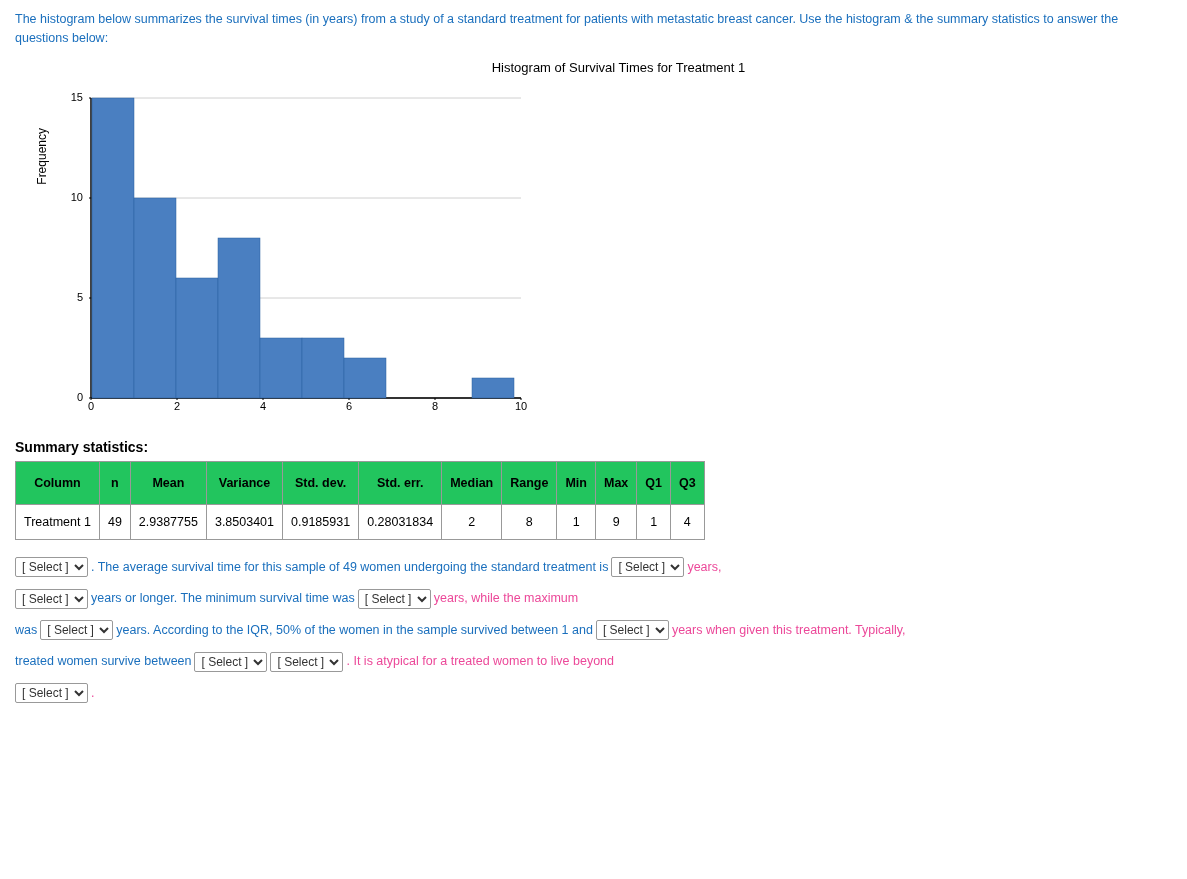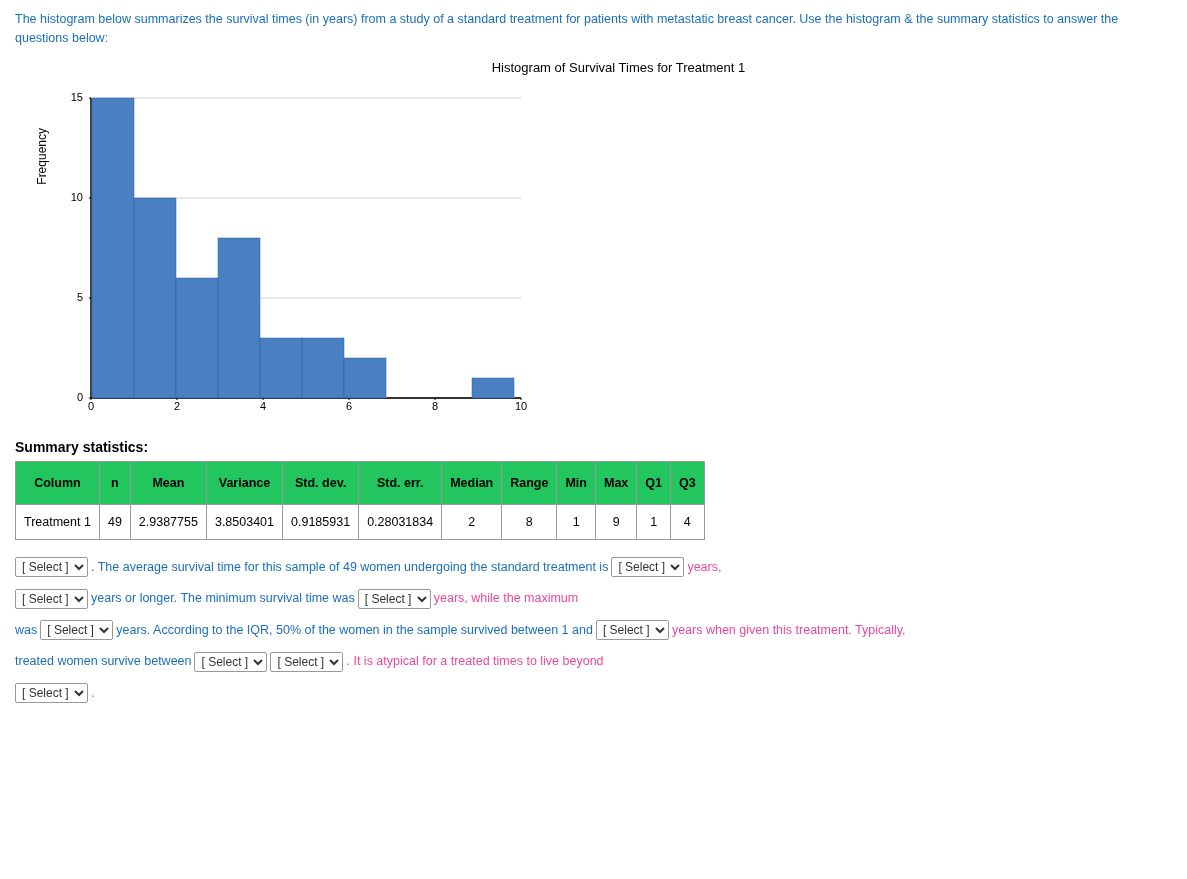--- a/index.html
+++ b/index.html
@@ -230,21 +230,21 @@
   </div>
 
   <div class="q-line">
     <span class="blue-text">treated women survive between</span>
     <select class="dropdown">
       <option>[ Select ]</option>
     </select>
     <select class="dropdown">
       <option>[ Select ]</option>
     </select>
-    <span class="black-text">. It is atypical for a treated times to live beyond</span>
+    <span class="black-text">. It is atypical for a treated women to live beyond</span>
   </div>
 
   <div class="q-line">
     <select class="dropdown">
       <option>[ Select ]</option>
     </select>
     <span class="black-text">.</span>
   </div>
 
 </div>

